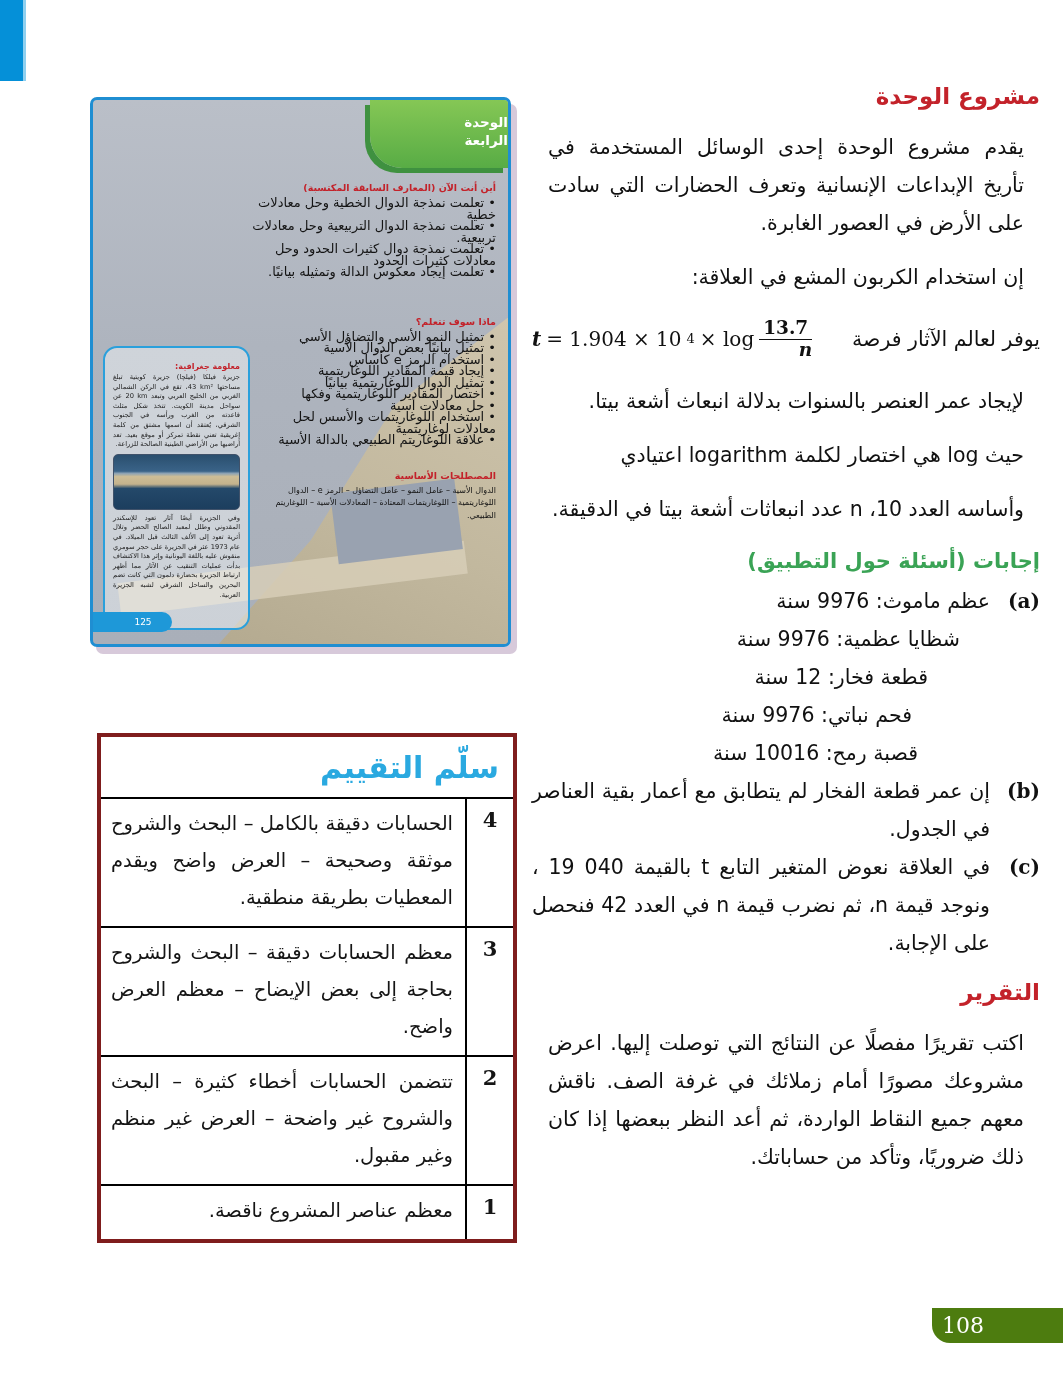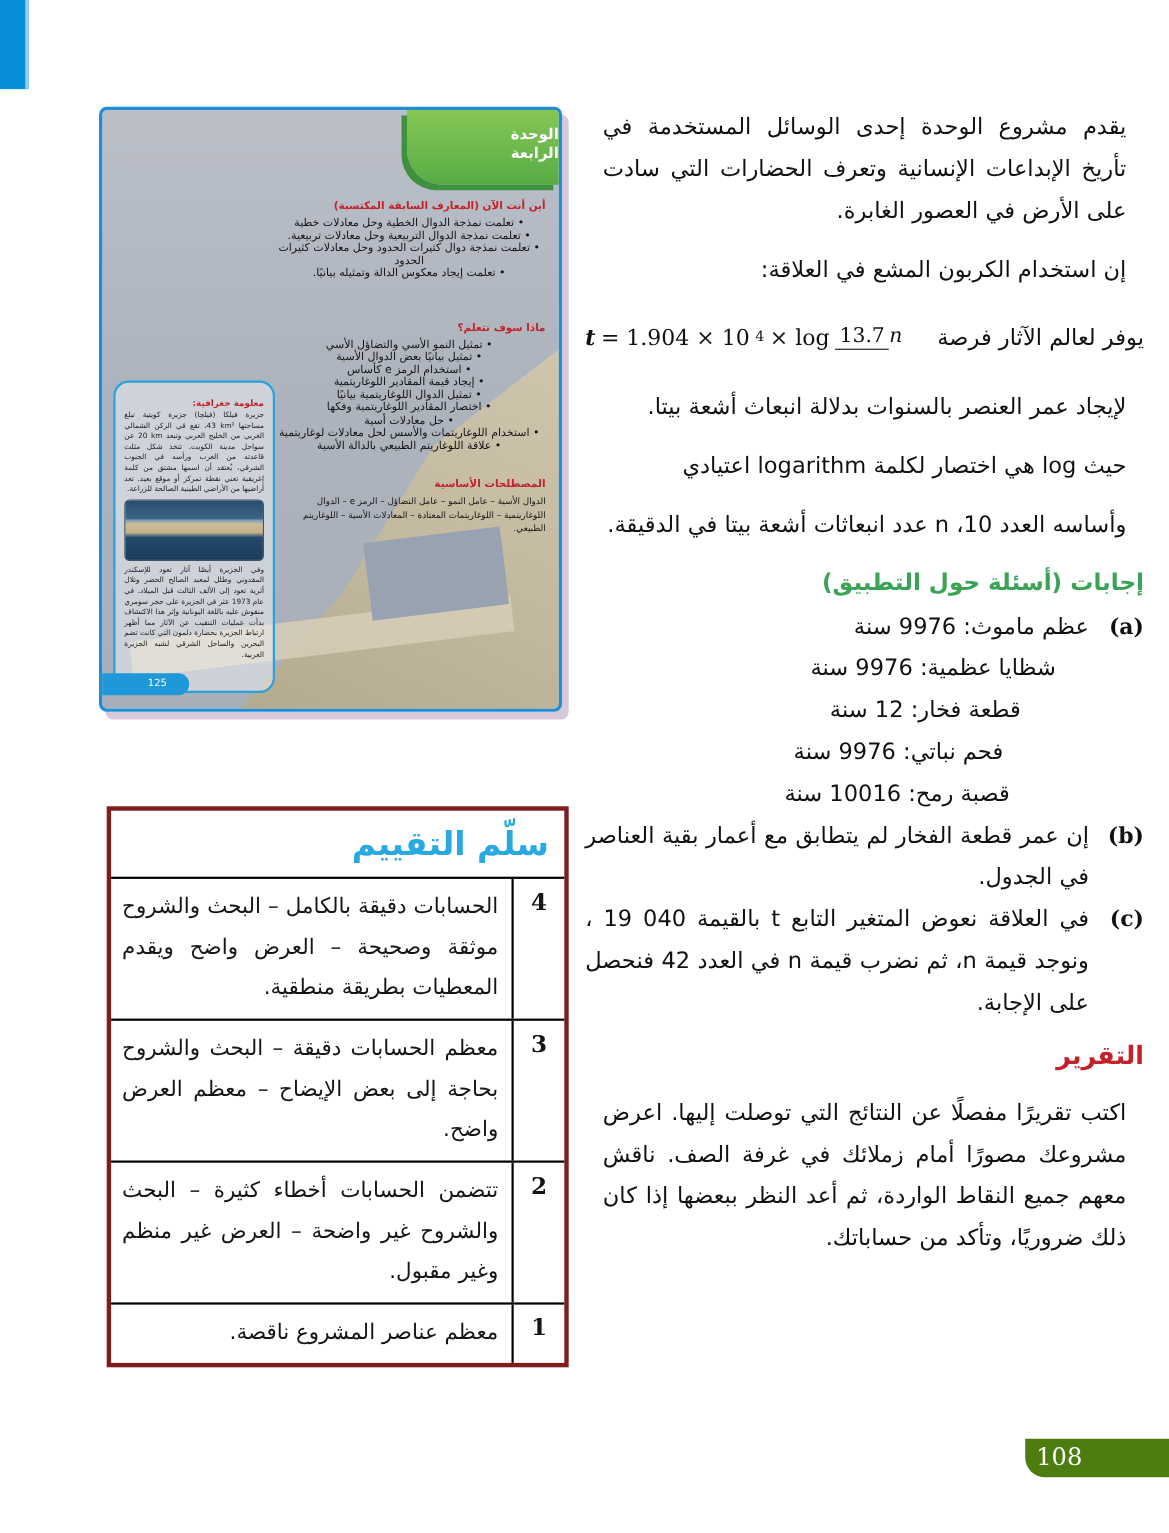--- a/index.html
+++ b/index.html
@@ -30,21 +30,21 @@
     background:#99a2b0;transform:rotate(-7deg);}
   .unit-tab{
     position:absolute;top:0;right:0;width:138px;height:68px;
     background:linear-gradient(180deg,#85c755 0%,#58ac45 100%);
     border-radius:0 0 0 32px;box-shadow:-5px 5px 0 #3f9140;
     color:#fff;text-align:right;font-size:13.5px;line-height:18px;
     padding-top:13px;box-sizing:border-box;font-weight:bold;
   }
   .t-right{position:absolute;right:12px;top:82px;width:248px;direction:rtl;text-align:right;}
   .t-red-h{color:#c3222a;font-weight:bold;font-size:9.5px;margin:0 0 4px;}
-  .t-bullets > div{font-size:10px;line-height:11.5px;color:#141414;text-align:center;}
+  .t-bullets > div{font-size:13px;line-height:11.5px;color:#141414;}
   .t-terms{font-size:8px;line-height:12.5px;color:#141414;text-align:right;}
   .addinfo{
     position:absolute;left:44px;top:86px;width:118px;height:52px;
     background:linear-gradient(135deg,#8fcb60 0%,#4fa444 100%);
     border-radius:6px 38px 6px 38px;display:flex;align-items:center;justify-content:center;
     color:#c3222a;font-weight:bold;font-size:9.5px;
   }
   .t-para{position:absolute;left:12px;top:150px;width:152px;direction:rtl;
     text-align:justify;font-size:7.6px;line-height:11px;color:#1c1c1c;}
   .geo-box{
@@ -68,21 +68,21 @@
     font-size:20.5px;line-height:38px;text-align:justify;color:#111;
   }
   .red-h{color:#c3222a;font-weight:bold;font-size:23px;line-height:32px;margin:0 0 8px;text-align:right;}
   .green-h{color:#3aa355;font-weight:bold;font-size:21px;line-height:34px;margin:10px 0 4px;text-align:right;}
   .main p{margin:16px;}
   .formula-line{display:flex;justify-content:space-between;align-items:center;min-height:54px;}
   .math{direction:ltr;unicode-bidi:isolate;font-family:"DejaVu Serif",serif;font-size:20px;
     display:inline-flex;align-items:center;gap:5px;white-space:nowrap;}
   .math .var{font-style:italic;font-weight:bold;}
   .math sup{font-size:13px;line-height:0;}
-  .frac{display:inline-flex;flex-direction:row;text-align:right;line-height:1.1;font-size:18.5px;}
+  .frac{display:inline-flex;flex-direction:column;text-align:right;line-height:1.1;font-size:18.5px;font-weight:bold;}
   .frac .num{border-bottom:1.6px solid #111;padding:0 4px;}
   .frac .den{font-style:italic;}
   .ans{display:flex;gap:6px;}
   .marker{font-family:"DejaVu Serif",serif;font-weight:bold;font-size:20px;width:44px;flex:none;
     direction:ltr;unicode-bidi:isolate;text-align:right;}
   .ans-body{flex:1;}
   .ind1{padding-right:30px;} .ind2{padding-right:62px;} .ind3{padding-right:78px;} .ind4{padding-right:72px;}
   
   .rubric{position:absolute;left:97px;top:733px;width:412px;border:4px solid #7f1d1d;direction:rtl;background:#fff;}
   .rubric-title{border-bottom:2px solid #000;height:60px;display:flex;align-items:center;
@@ -142,20 +142,21 @@
     <div class="island"></div>
     <p class="geo-t">وفي الجزيرة أيضًا آثار تعود للإسكندر المقدوني وطلل لمعبد الصالح الحضر وتلال أثرية تعود إلى الألف الثالث قبل الميلاد. في عام 1973 عثر في الجزيرة على حجر سومري منقوش عليه باللغة اليونانية وإثر هذا الاكتشاف بدأت عمليات التنقيب عن الآثار مما أظهر ارتباط الجزيرة بحضارة دلمون التي كانت تضم البحرين والساحل الشرقي لشبه الجزيرة العربية.</p>
   </div>
 
   <div class="thumb-pagetab">
     <span>125</span>
   </div>
 </div>
 
 <div class="main">
+  <h2 class="red-h">مشروع الوحدة</h2>
   <p>يقدم مشروع الوحدة إحدى الوسائل المستخدمة في تأريخ الإبداعات الإنسانية وتعرف الحضارات التي سادت على الأرض في العصور الغابرة.</p>
   <p>إن استخدام الكربون المشع في العلاقة:</p>
 
   <div class="formula-line">
     <span>يوفر لعالم الآثار فرصة</span>
     <span class="math">
       <span class="var">t</span>
       <span>= 1.904 × 10</span>
         <sup>4</sup>
       <span>× log</span>

